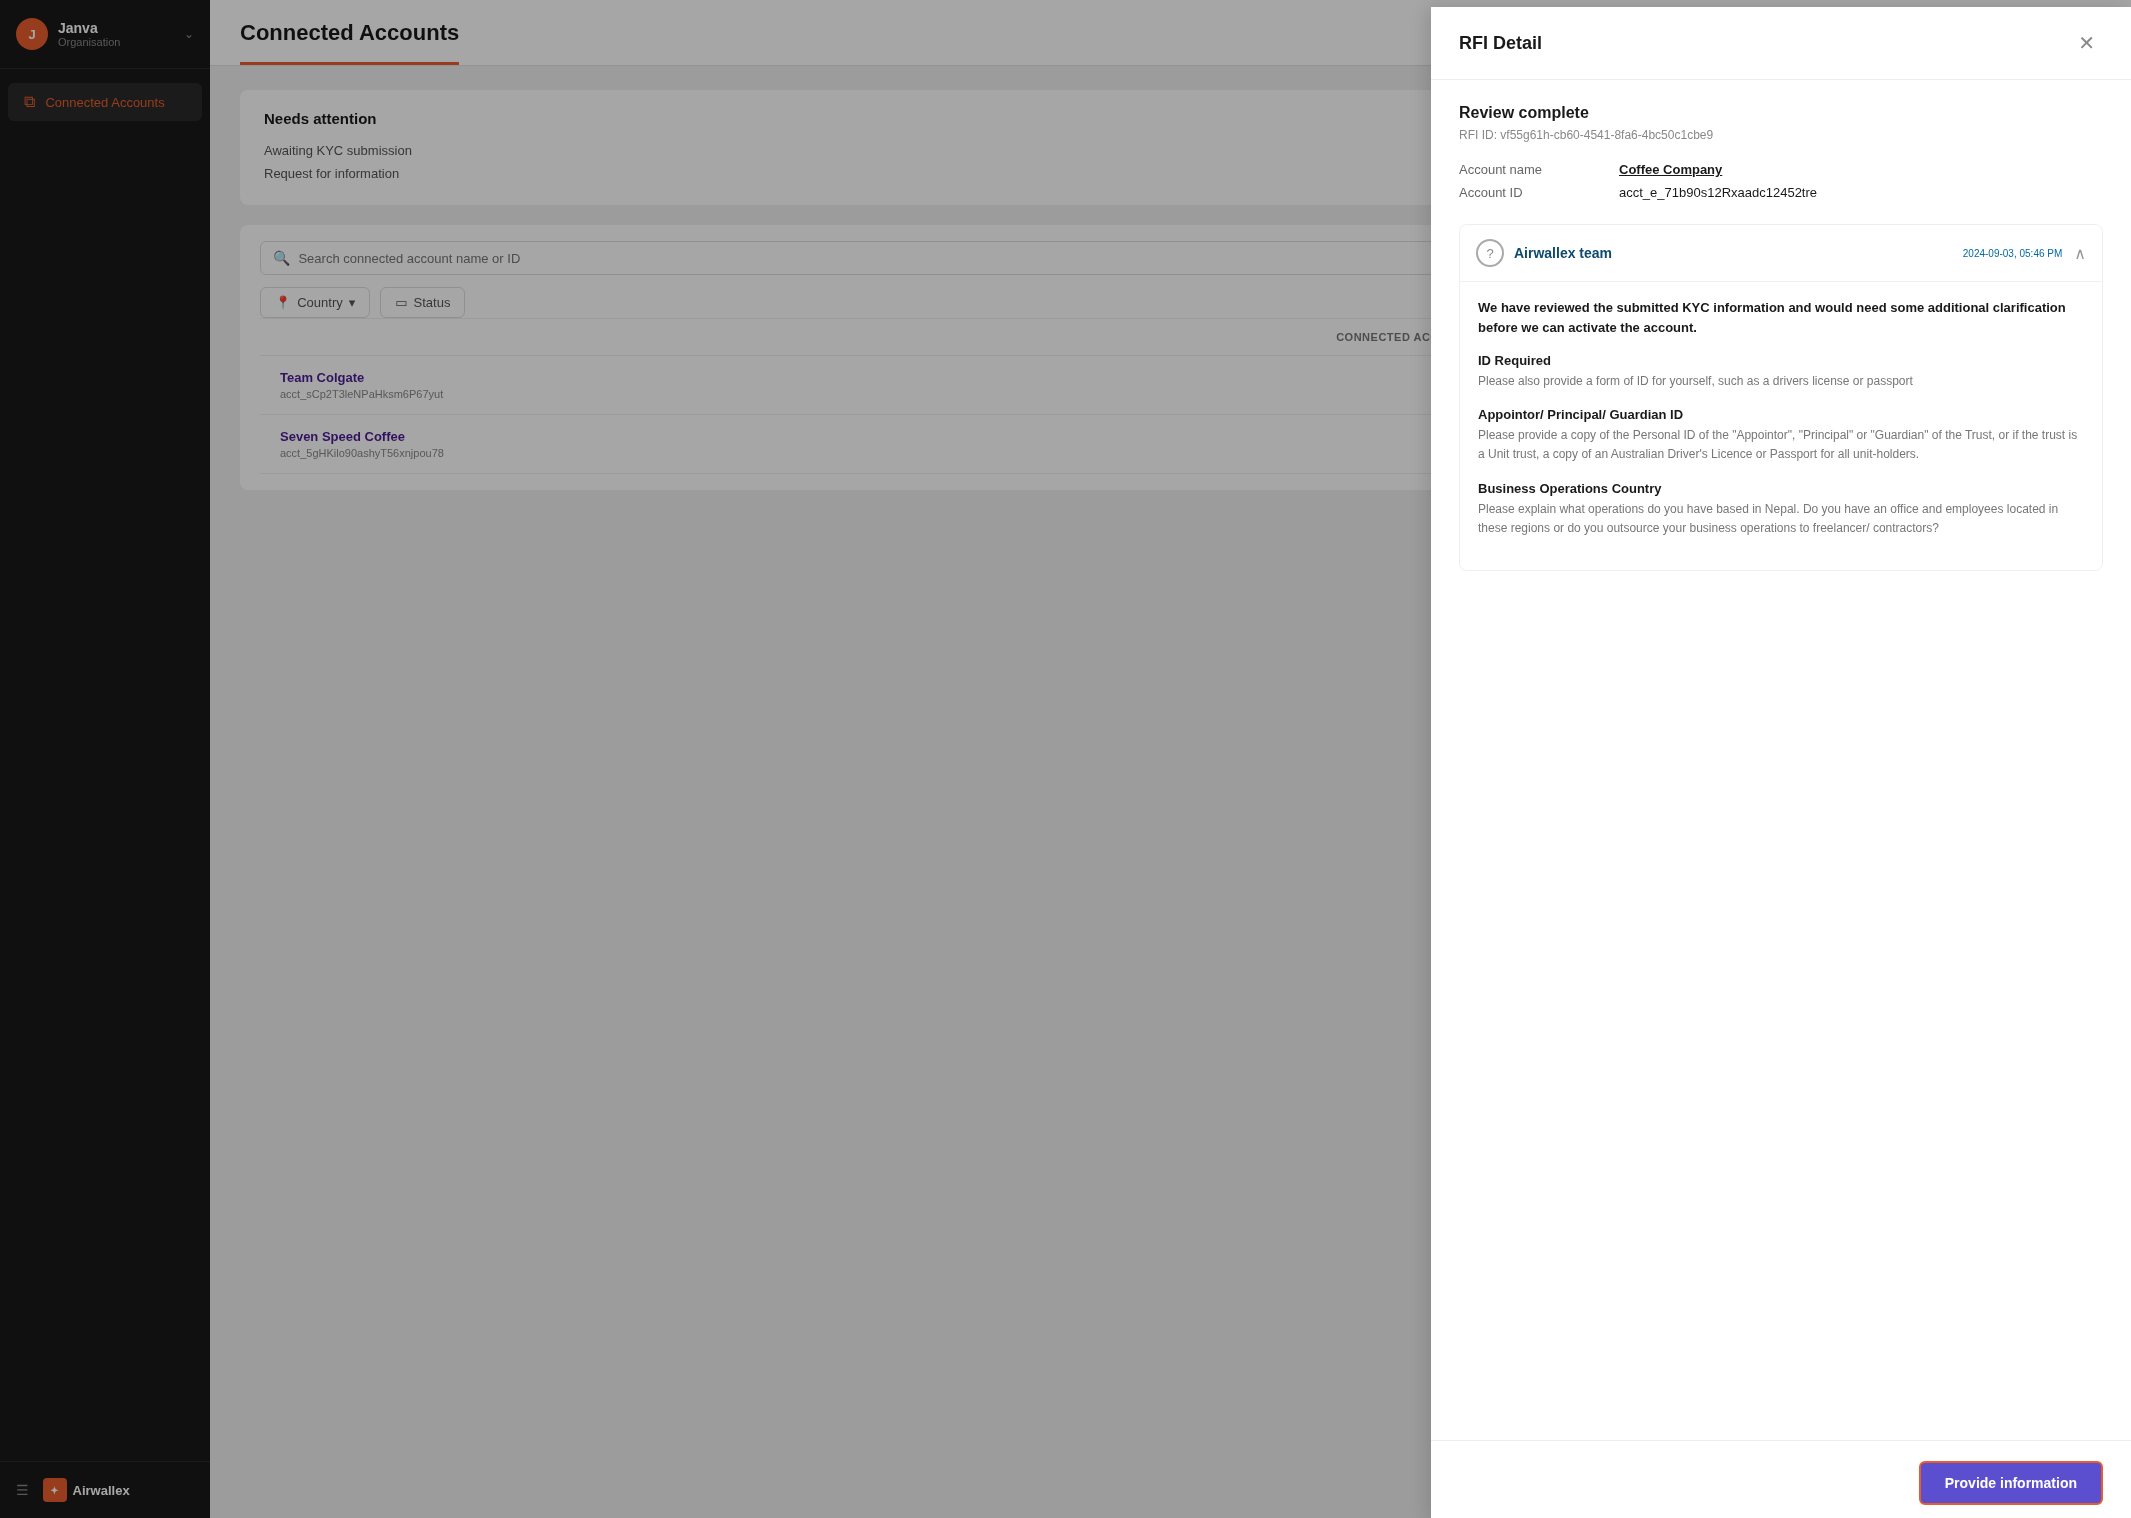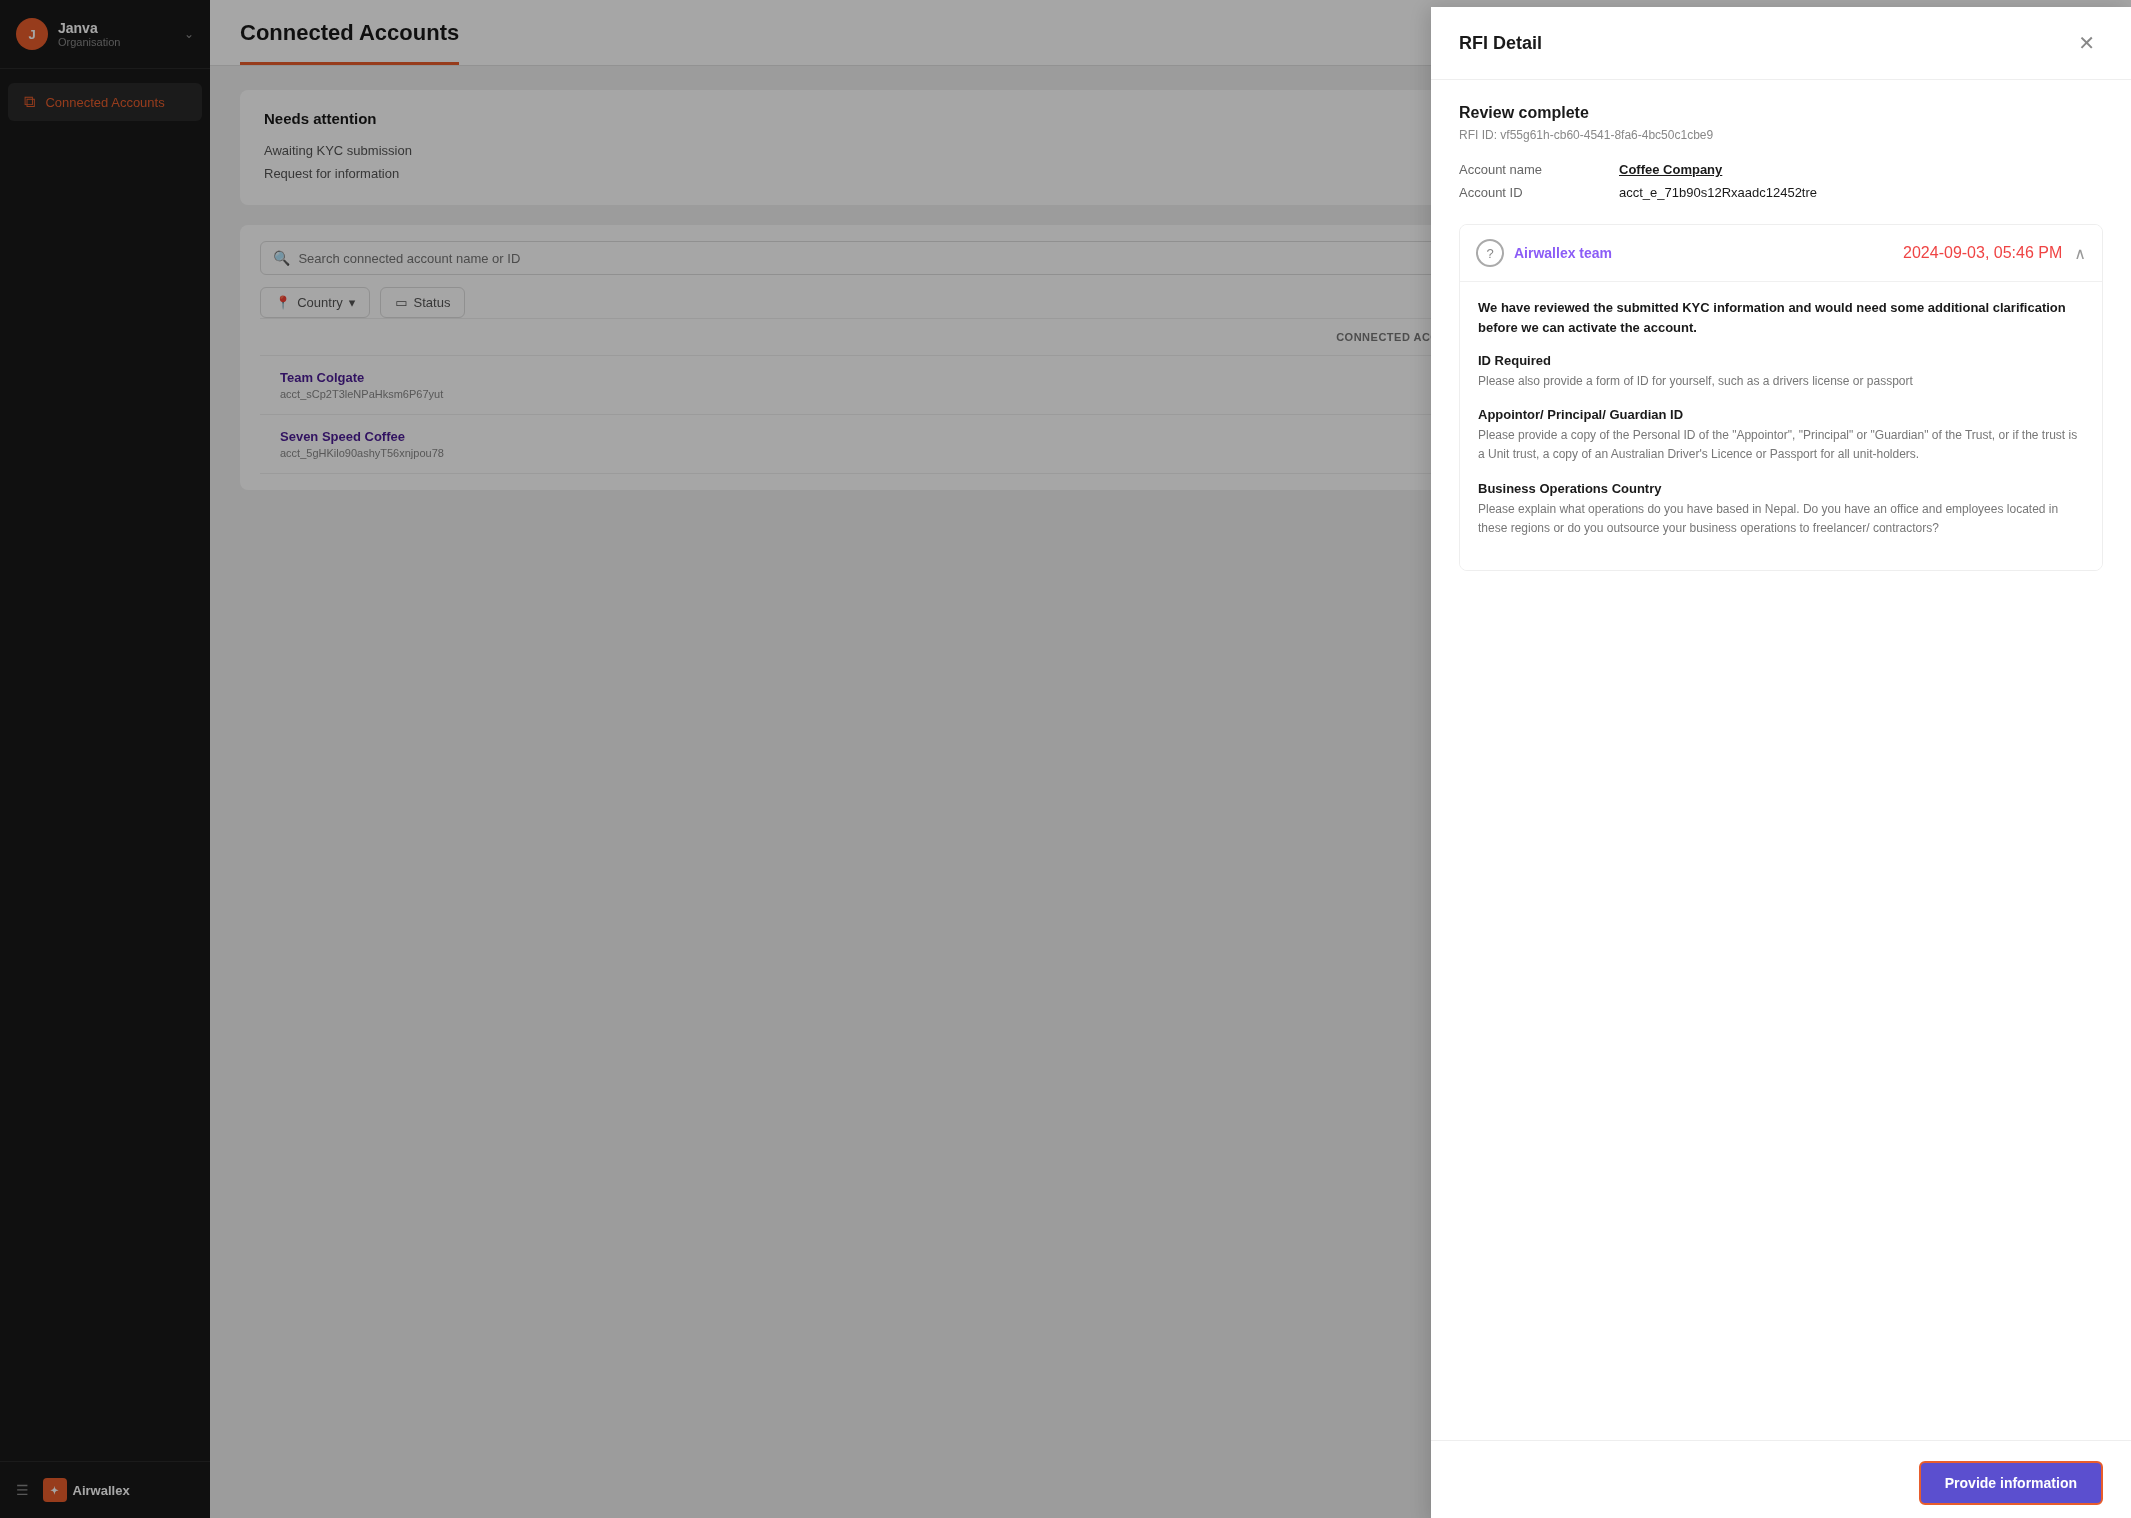--- a/index.html
+++ b/index.html
@@ -298,22 +298,22 @@
       gap: 10px;
     }
     .sender-avatar {
       width: 28px; height: 28px;
       border: 2px solid #aaa;
       border-radius: 50%;
       display: flex; align-items: center; justify-content: center;
       font-size: 13px; color: #888;
       flex-shrink: 0;
     }
-    .sender-name { font-size: 14px; font-weight: 600; color: #8b5cf6; }
-    .message-time { font-size: 16px; color: #ef4444; }
+    .sender-name { font-size: 14px; font-weight: 600; color: #0c4a6e; }
+    .message-time { font-size: 10px; color: #0369a1; }
     .message-collapse { font-size: 16px; color: #999; cursor: pointer; border: none; background: none; }
 
     .message-content {
       padding: 16px 18px;
       background: #fff;
       border-top: 1px solid #f0f0f0;
     }
     .message-intro {
       font-size: 13px;
       font-weight: 600;

